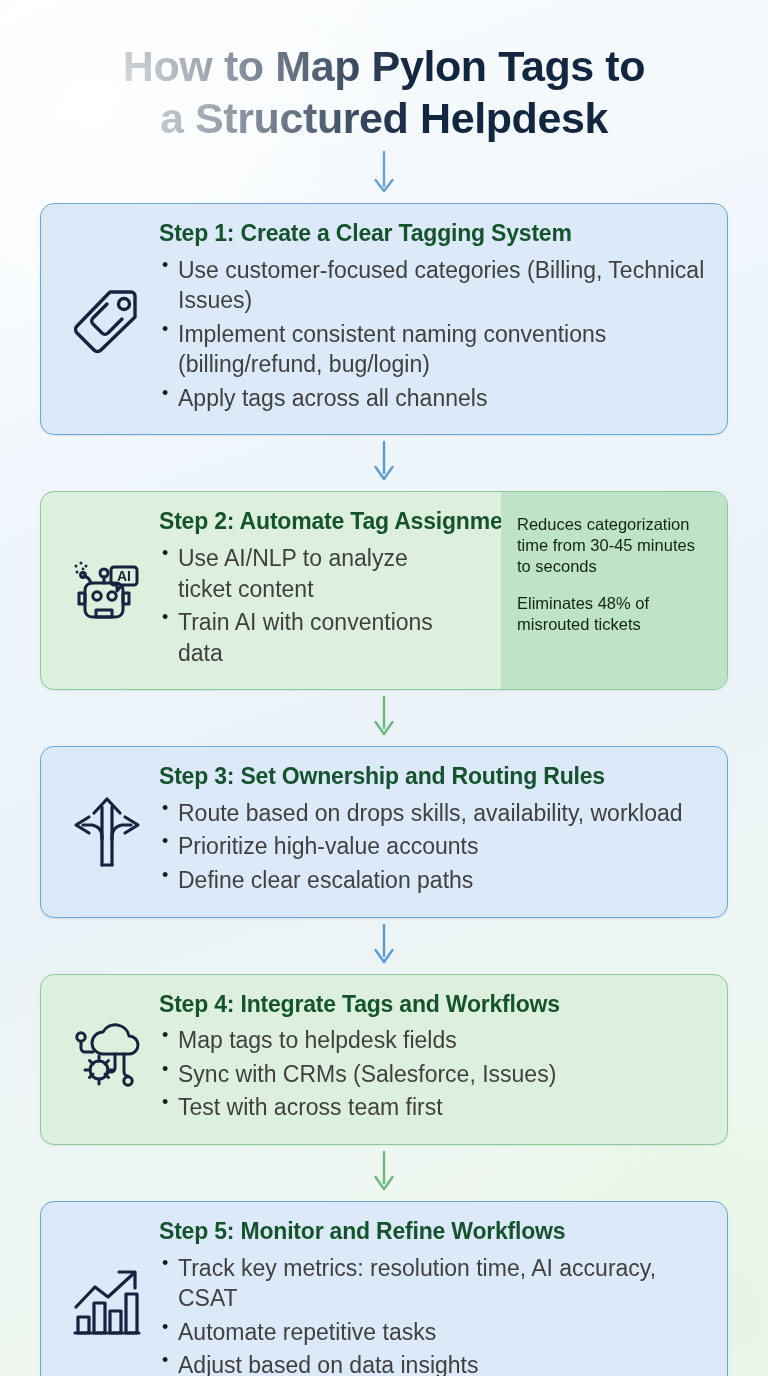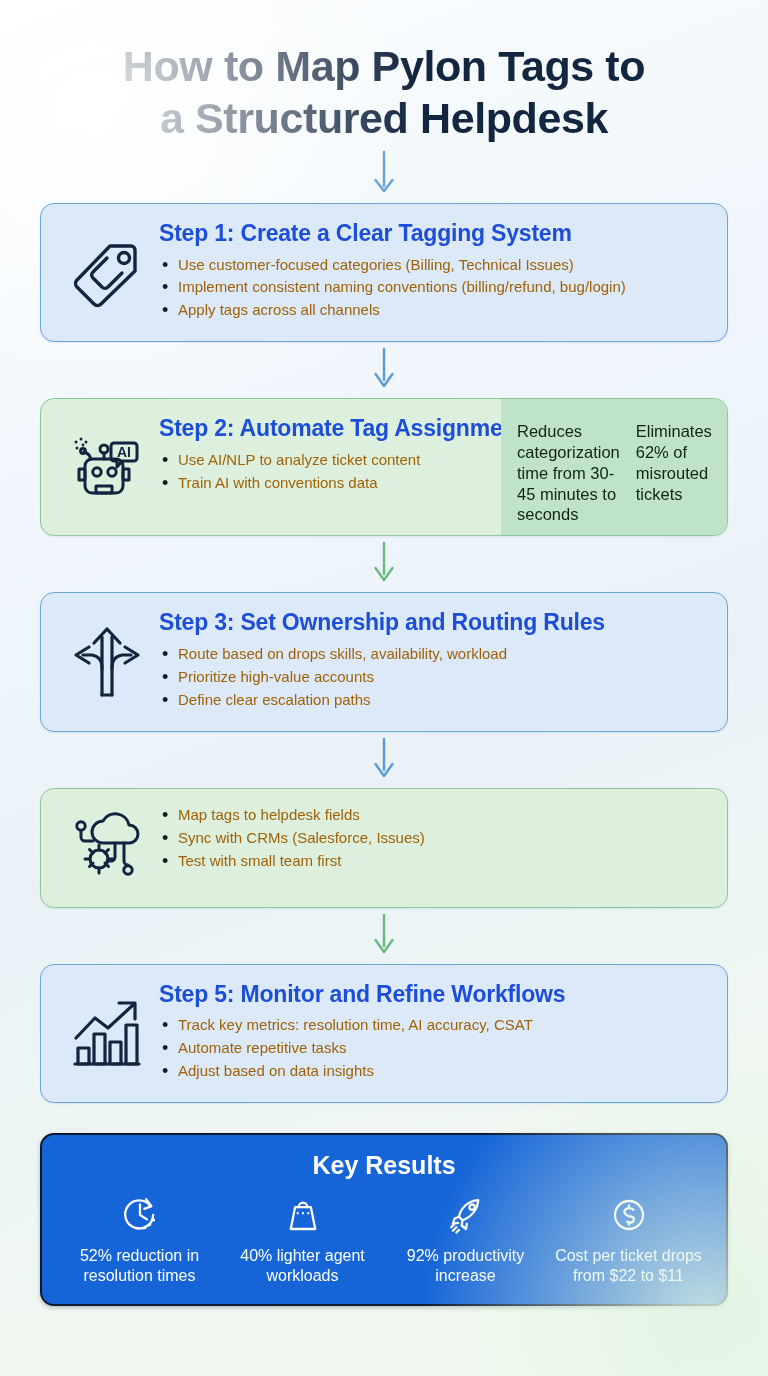--- a/index.html
+++ b/index.html
@@ -80,33 +80,33 @@
     flex: 0 0 104px;
     display: flex;
     align-items: center;
     justify-content: center;
     align-self: center;
     padding-top: 4px;
   }
   .card-icon svg { display: block; }
   .card-body { flex: 1 1 auto; padding-right: 4px; min-width: 0; }
   .card-title {
-    color: #1d4ed8;
+    color: #14532d;
     font-size: 23px;
     font-weight: 700;
     letter-spacing: -0.2px;
     line-height: 1.2;
     margin-bottom: 7px;
     white-space: nowrap;
   }
   .bullets { list-style: none; }
   .bullets li {
     position: relative;
-    color: #a16207;
-    font-size: 15px;
+    color: #404040;
+    font-size: 23px;
     line-height: 1.33;
     padding-left: 19px;
     margin-bottom: 3px;
   }
   .bullets li::before {
     content: "\2022";
     position: absolute;
     left: 3px;
     top: -1px;
     font-size: 18px;
@@ -117,21 +117,21 @@
   .side-panel {
     position: absolute;
     right: 0;
     top: 0;
     bottom: 0;
     width: 226px;
     background: #bfe3c8;
     border-radius: 0 12px 12px 0;
     padding: 22px 16px 14px 16px;
     display: flex;
-    flex-direction: row;
+    flex-direction: column;
     gap: 16px;
   }
   .side-panel p {
     color: #12260f;
     font-size: 16.5px;
     line-height: 1.26;
   }
 
   
   .results {
@@ -249,21 +249,21 @@
       </div>
       <div class="card-body">
         <div class="card-title">Step 2: Automate Tag Assignment</div>
         <ul class="bullets" style="max-width:300px;">
           <li>Use AI/NLP to analyze ticket content</li>
           <li>Train AI with conventions data</li>
         </ul>
       </div>
       <div class="side-panel">
         <p>Reduces categorization time from 30-45 minutes to seconds</p>
-        <p>Eliminates 62% of misrouted tickets</p>
+        <p>Eliminates 48% of misrouted tickets</p>
       </div>
     </div>
 
     <div class="arrow" style="height:56px;">
       <svg width="26" height="46" viewBox="0 0 26 46" aria-hidden="true">
         <path d="M13 2 L13 33" stroke="#6aba7e" stroke-width="2.4" fill="none" stroke-linecap="round"></path>
         <path d="M4.5 27 L13 39 L21.5 27" stroke="#6aba7e" stroke-width="2.4" fill="none" stroke-linecap="round" stroke-linejoin="round"></path>
       </svg>
     </div>
 
@@ -310,24 +310,25 @@
                      M41.5 40.5 l-3.5 3.5 M26 54 l-3.5 3.5"></path>
             <path d="M14 22 v6 a4 4 0 0 0 4 4 h8"></path>
             <circle cx="14" cy="17" r="4.2"></circle>
             <path d="M48 34 v14 a4 4 0 0 1 -4 4 h-4"></path>
             <path d="M57 34 v18 a4 4 0 0 0 4 4 h0"></path>
             <circle cx="61" cy="61" r="4.2"></circle>
           </g>
         </svg>
       </div>
       <div class="card-body">
+        <div class="card-title">Step 4: Integrate Tags and Workflows</div>
         <ul class="bullets">
           <li>Map tags to helpdesk fields</li>
           <li>Sync with CRMs (Salesforce, Issues)</li>
-          <li>Test with small team first</li>
+          <li>Test with across team first</li>
         </ul>
       </div>
     </div>
 
     <div class="arrow" style="height:56px;">
       <svg width="26" height="46" viewBox="0 0 26 46" aria-hidden="true">
         <path d="M13 2 L13 33" stroke="#6aba7e" stroke-width="2.4" fill="none" stroke-linecap="round"></path>
         <path d="M4.5 27 L13 39 L21.5 27" stroke="#6aba7e" stroke-width="2.4" fill="none" stroke-linecap="round" stroke-linejoin="round"></path>
       </svg>
     </div>

